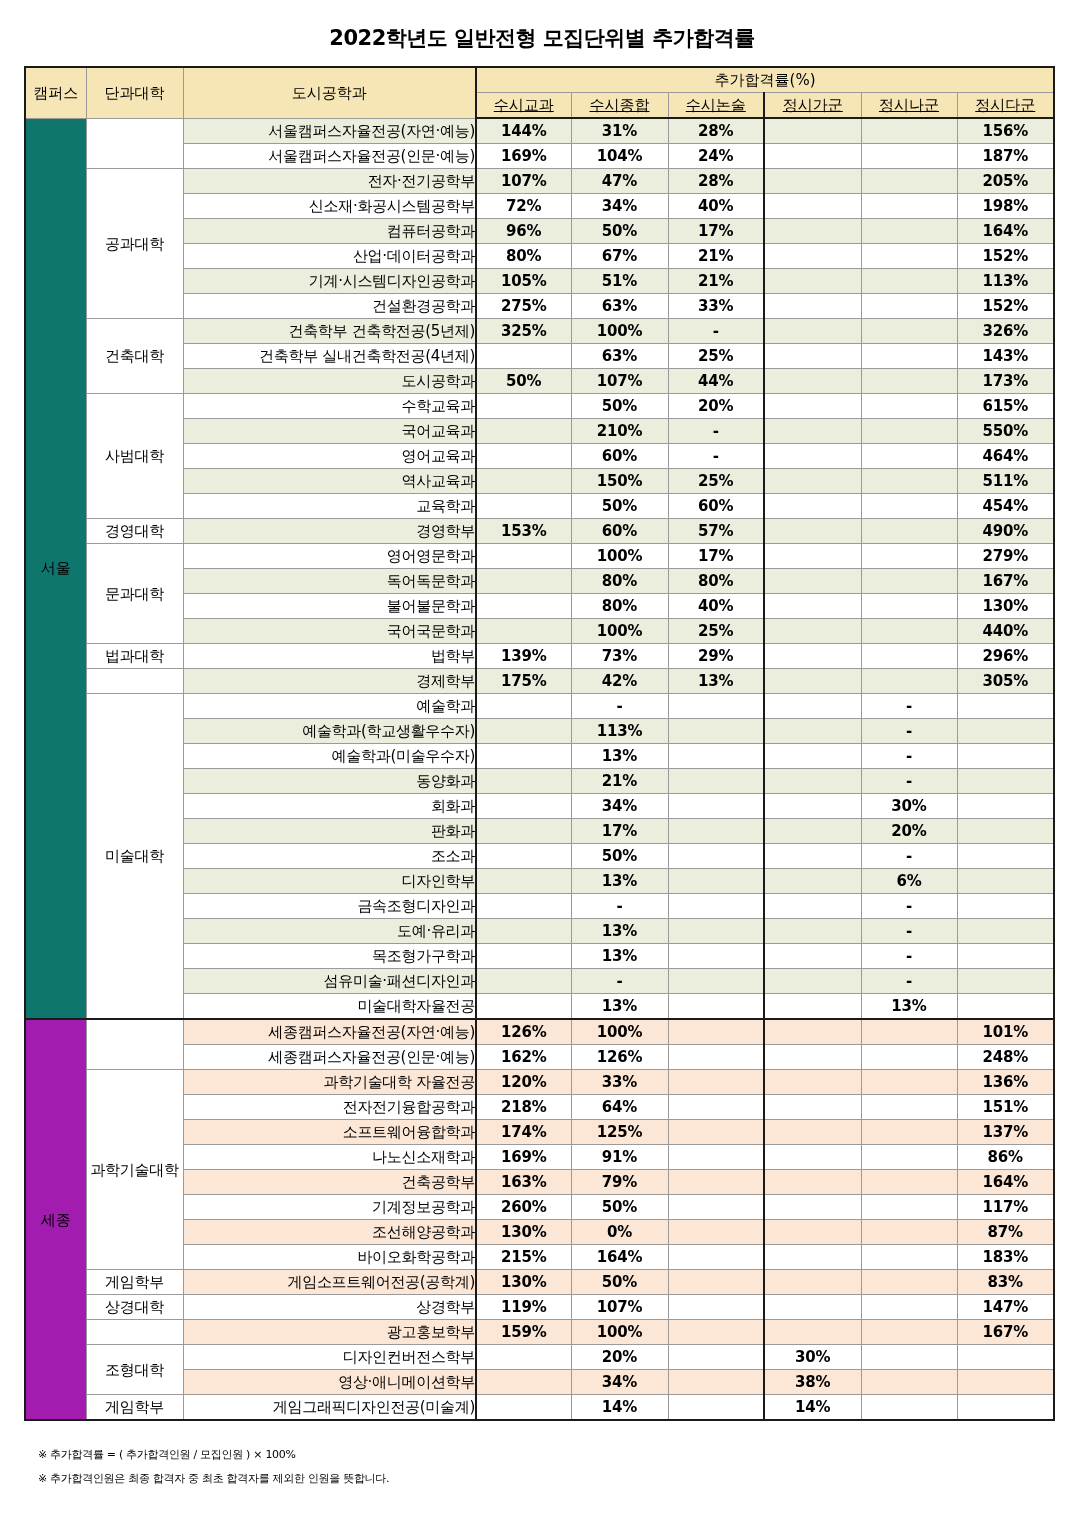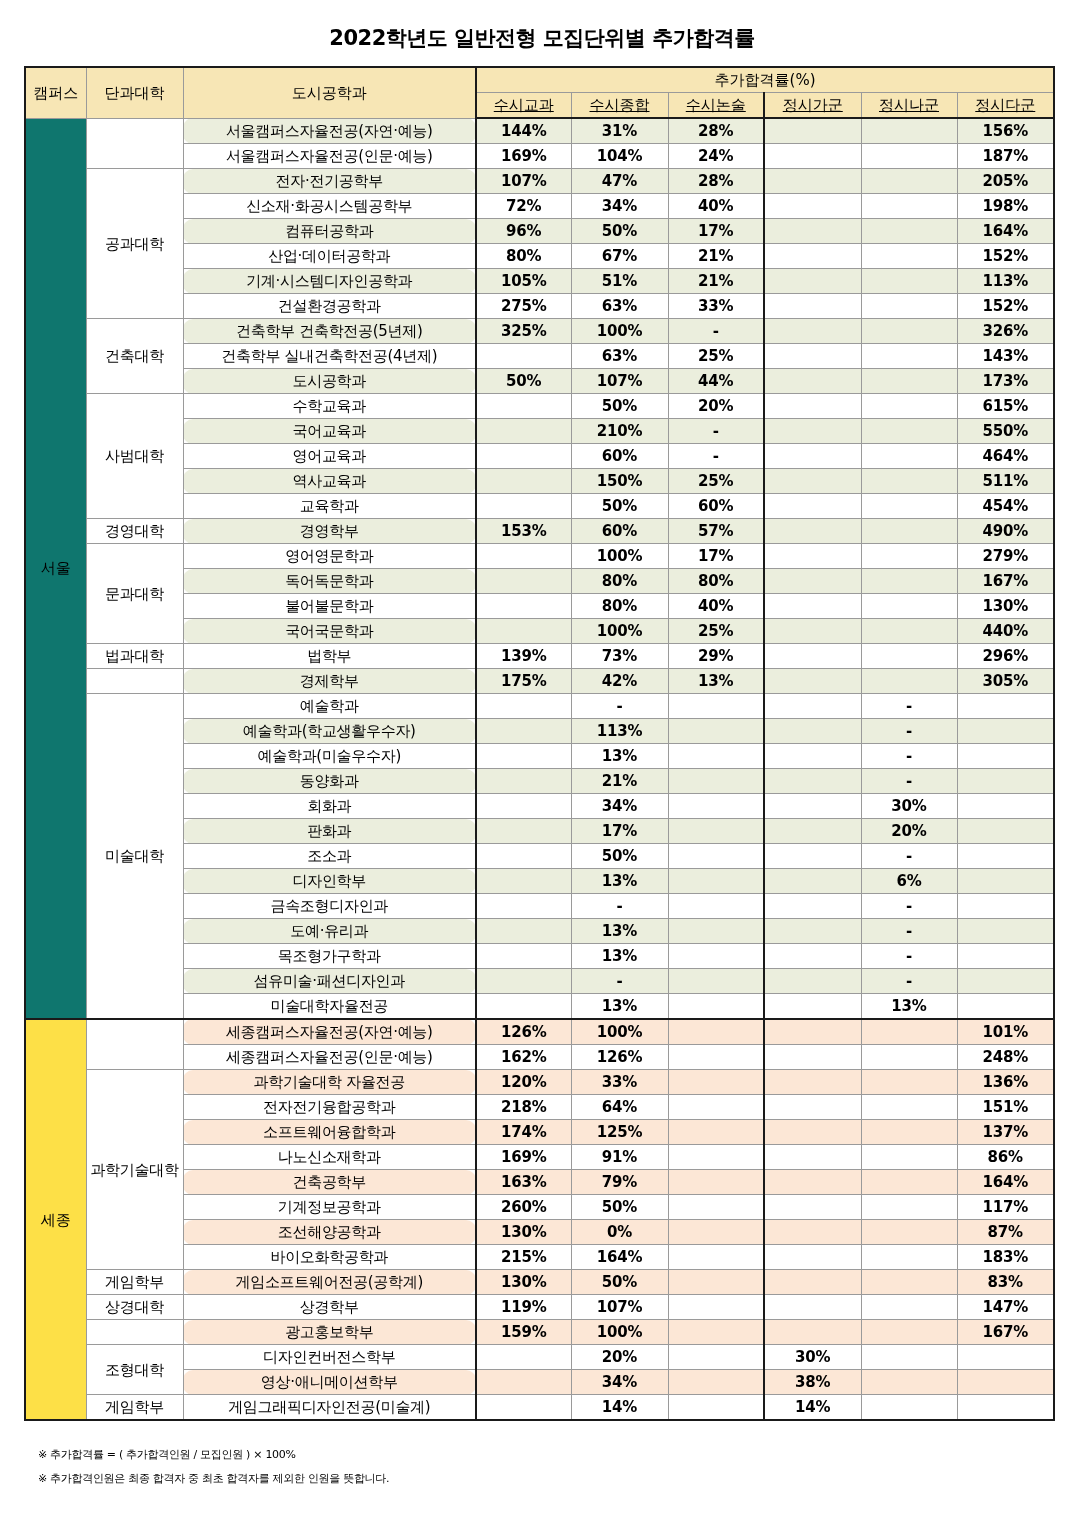--- a/index.html
+++ b/index.html
@@ -19,25 +19,25 @@
   }
   table.grid td, table.grid th {
     border: 1px solid #9a9a9a; padding: 0; height: 24px; line-height: 24px;
     white-space: nowrap; overflow: hidden;
   }
   table.grid th {
     background: #f7e6b5; font-weight: normal; text-align: center; font-size: 15px;
   }
   table.grid thead tr:last-child th { border-bottom: 2px solid #1a1a1a; height: 24px; text-decoration: underline; }
   th.h-rate-left { border-left: 2px solid #1a1a1a !important; }
-  td.unit { text-align: center; padding-left: 3px; letter-spacing: -0.3px; border-radius: 10px; }
+  td.unit { text-align: right; padding-left: 3px; letter-spacing: -0.3px; }
   td.val { text-align: center; font-weight: bold; letter-spacing: -0.2px; }
   td.campus, td.college { text-align: center; vertical-align: middle; background: #fff; }
   td.campus.seoul { background: #0f766e; }
-  td.campus.sejong { background: #fde047; }
+  td.campus.sejong { background: #a21caf; }
   td.college { letter-spacing: -0.3px; }
   td.rate-left { border-left: 2px solid #1a1a1a !important; }
   td.jungsi-left { border-left: 2px solid #1a1a1a !important; }
   tr.seoul.shade td.unit, tr.seoul.shade td.val { background: #ebeedd; }
   tr.sejong.shade td.unit, tr.sejong.shade td.val { background: #fce7d6; }
   tr.campus-break td { border-top: 2px solid #1a1a1a !important; }
   .notes {
     position: absolute; left: 38px; top: 1443px; font-size: 11px; line-height: 23.5px;
     letter-spacing: -0.3px;
   }

